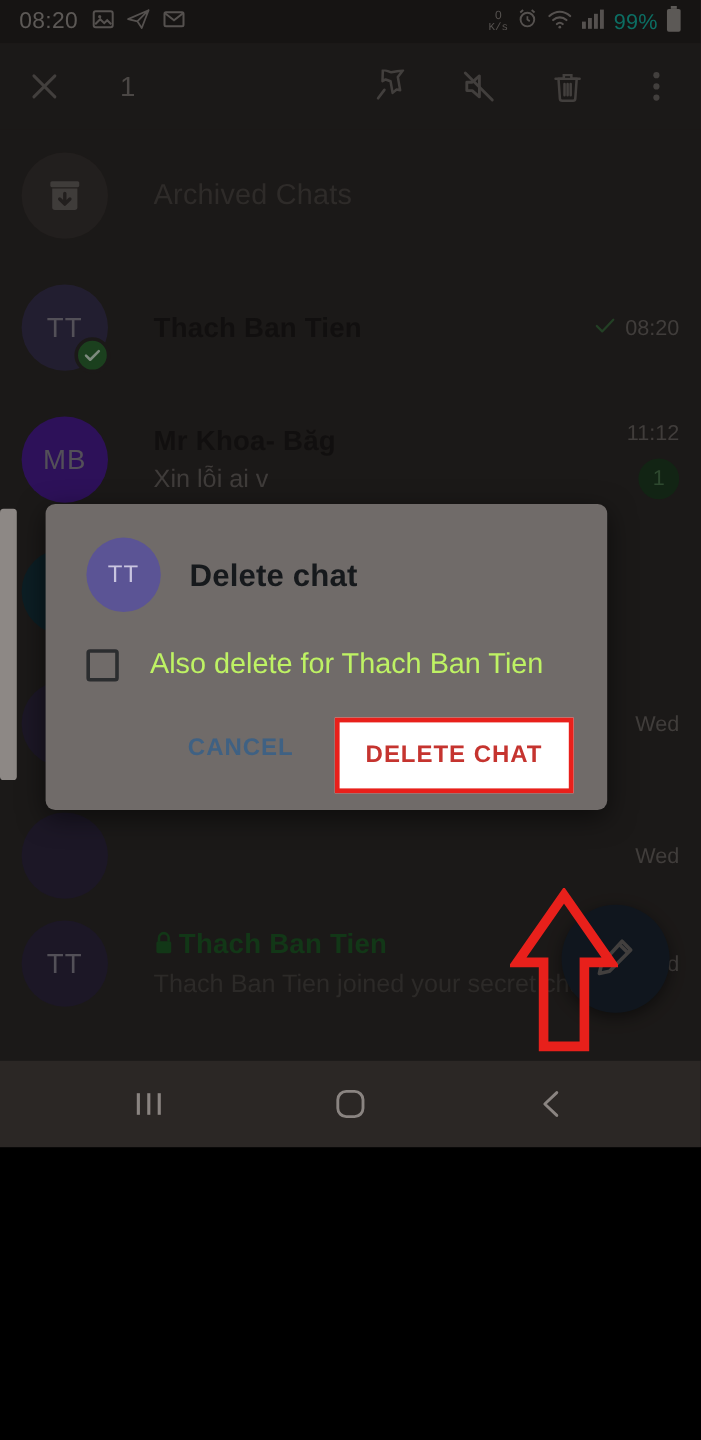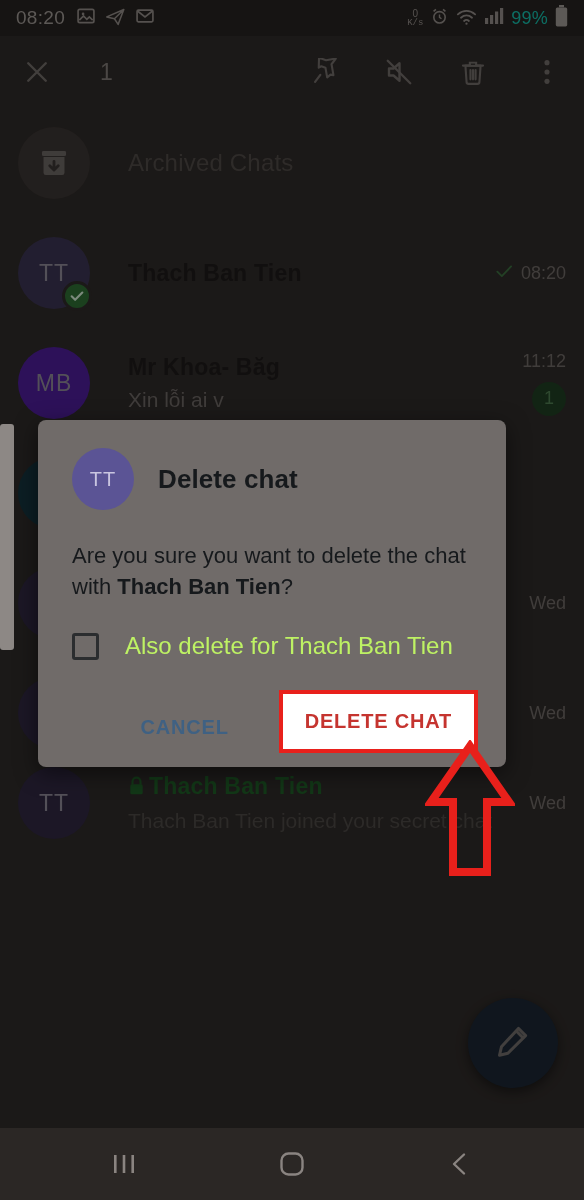--- a/index.html
+++ b/index.html
@@ -5,21 +5,21 @@
   * { margin:0; padding:0; box-sizing:border-box; }
   html,body { background:#000; }
   body {
     width:584px; height:1200px;
     font-family:"Liberation Sans", sans-serif;
     overflow:hidden;
     position:relative;
   }
   #phone {
     position:absolute; inset:0;
-    width:584px; height:1200px;
+    width:584px; height:956px;
     background:#2e2a28;
     overflow:hidden;
   }
 
   
   .statusbar {
     position:absolute; top:0; left:0; right:0; height:36px;
     background:#262220;
     display:flex; align-items:center;
     padding:0 16px;
@@ -130,22 +130,22 @@
     margin-top:30px; font-size:22px; line-height:31px; color:#16191c;
   }
   .dlg-body b { font-weight:bold; }
   .dlg-check { margin-top:30px; display:flex; align-items:center; gap:26px; }
   .checkbox {
     width:27px; height:27px; border:3px solid #2b2d2f; border-radius:3px;
     background:transparent; flex:none;
   }
   .dlg-check-label { font-size:24px; color:#bef264; }
   .dlg-actions {
-    margin-top:30px; display:flex; align-items:flex-end; justify-content:flex-end;
-    gap:18px;
+    margin-top:30px; display:flex; align-items:flex-start; justify-content:flex-end;
+    gap:2px;
   }
   .btn-cancel {
     font-size:20px; font-weight:bold; color:#3f6183;
     letter-spacing:.8px; padding:14px 18px;
     background:none; border:none; font-family:inherit;
   }
   .btn-delete-wrap {
     border:4px solid #e8201b; background:#ffffff;
     padding:4px; margin-left:14px; margin-right:-6px;
   }
@@ -385,23 +385,20 @@
   <div class="dlg-edge"></div>
 
   <div class="dialog">
     <div class="dlg-head">
       <div class="dlg-avatar">
         <span>TT</span>
       </div>
       <div class="dlg-title">Delete chat</div>
     </div>
 
-    <div class="dlg-body">
-      <span>Are you sure you want to delete the chat with </span><b>Thach Ban Tien</b><span>?</span>
-    </div>
 
     <div class="dlg-check">
       <div class="checkbox"></div>
       <div class="dlg-check-label">Also delete for Thach Ban Tien</div>
     </div>
 
     <div class="dlg-actions">
       <button class="btn-cancel">CANCEL</button>
       <div class="btn-delete-wrap">
         <button class="btn-delete">DELETE CHAT</button>

